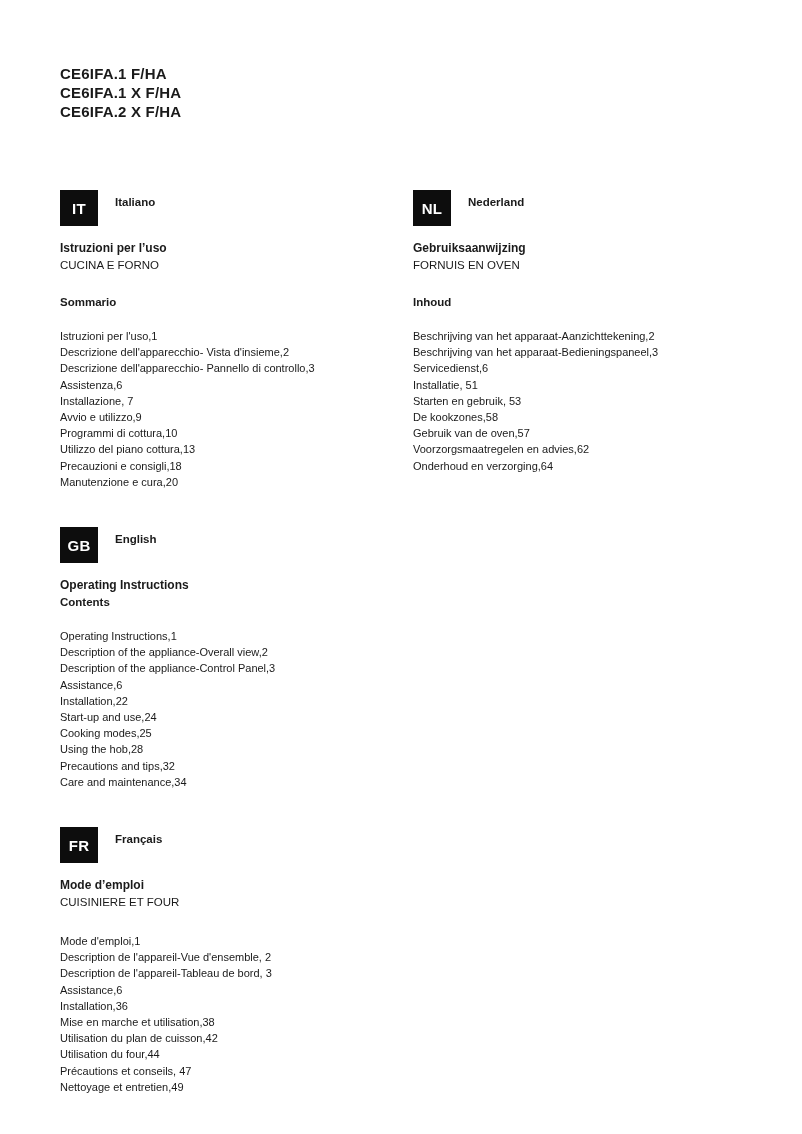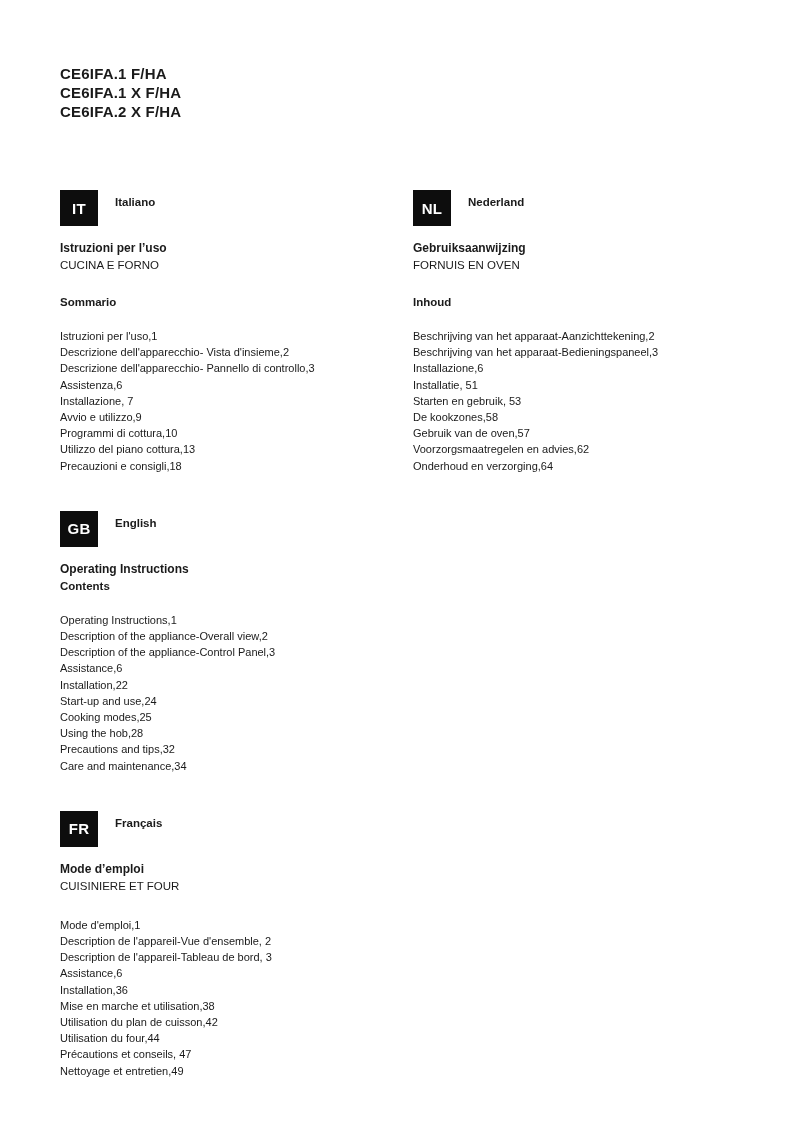--- a/index.html
+++ b/index.html
@@ -101,20 +101,21 @@
         <div class="toc">
             <div class="toc-item">Istruzioni per l'uso,1</div>
             <div class="toc-item">Descrizione dell'apparecchio- Vista d'insieme,2</div>
             <div class="toc-item">Descrizione dell'apparecchio- Pannello di controllo,3</div>
             <div class="toc-item">Assistenza,6</div>
             <div class="toc-item">Installazione, 7</div>
             <div class="toc-item">Avvio e utilizzo,9</div>
             <div class="toc-item">Programmi di cottura,10</div>
             <div class="toc-item">Utilizzo del piano cottura,13</div>
             <div class="toc-item">Precauzioni e consigli,18</div>
+            <div class="toc-item">Manutenzione e cura,20</div>
           </div>
       </section>
 
       <section class="lang-section">
         <div class="badge-row">
           <div class="badge">GB</div>
           <div class="lang-name">English</div>
         </div>
         <div class="title">Operating Instructions</div>
         <div class="contents-label">Contents</div>
@@ -161,21 +162,21 @@
         <div class="badge-row">
           <div class="badge">NL</div>
           <div class="lang-name">Nederland</div>
         </div>
         <div class="title">Gebruiksaanwijzing</div>
         <div class="subtitle">FORNUIS EN OVEN</div>
         <div class="contents-label">Inhoud</div>
         <div class="toc">
             <div class="toc-item">Beschrijving van het apparaat-Aanzichttekening,2</div>
             <div class="toc-item">Beschrijving van het apparaat-Bedieningspaneel,3</div>
-            <div class="toc-item">Installazione,6</div>
+            <div class="toc-item">Servicedienst,6</div>
             <div class="toc-item">Installatie, 51</div>
             <div class="toc-item">Starten en gebruik, 53</div>
             <div class="toc-item">De kookzones,58</div>
             <div class="toc-item">Gebruik van de oven,57</div>
             <div class="toc-item">Voorzorgsmaatregelen en advies,62</div>
             <div class="toc-item">Onderhoud en verzorging,64</div>
           </div>
       </section>
 
     </div>

